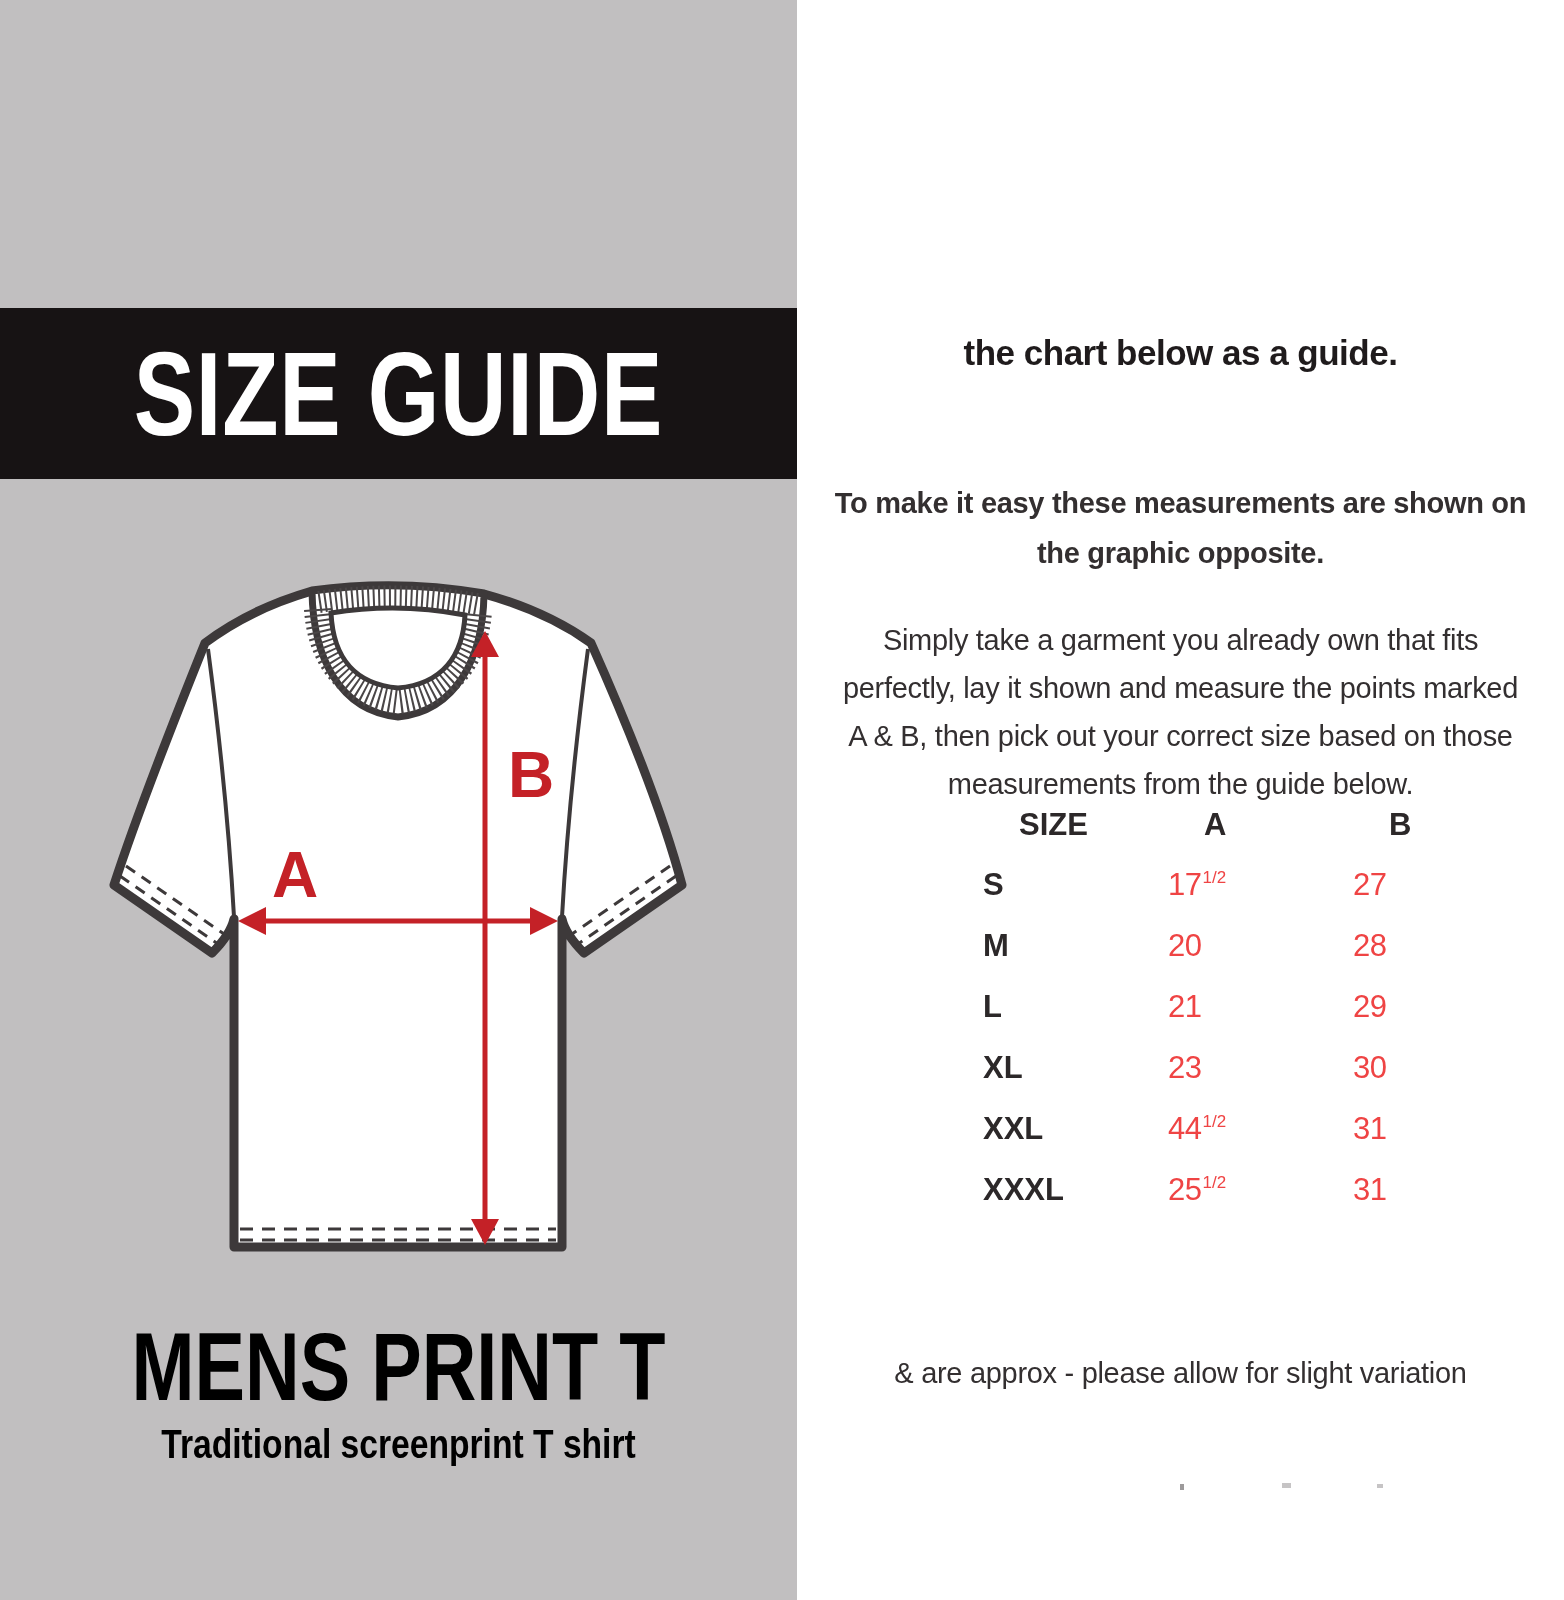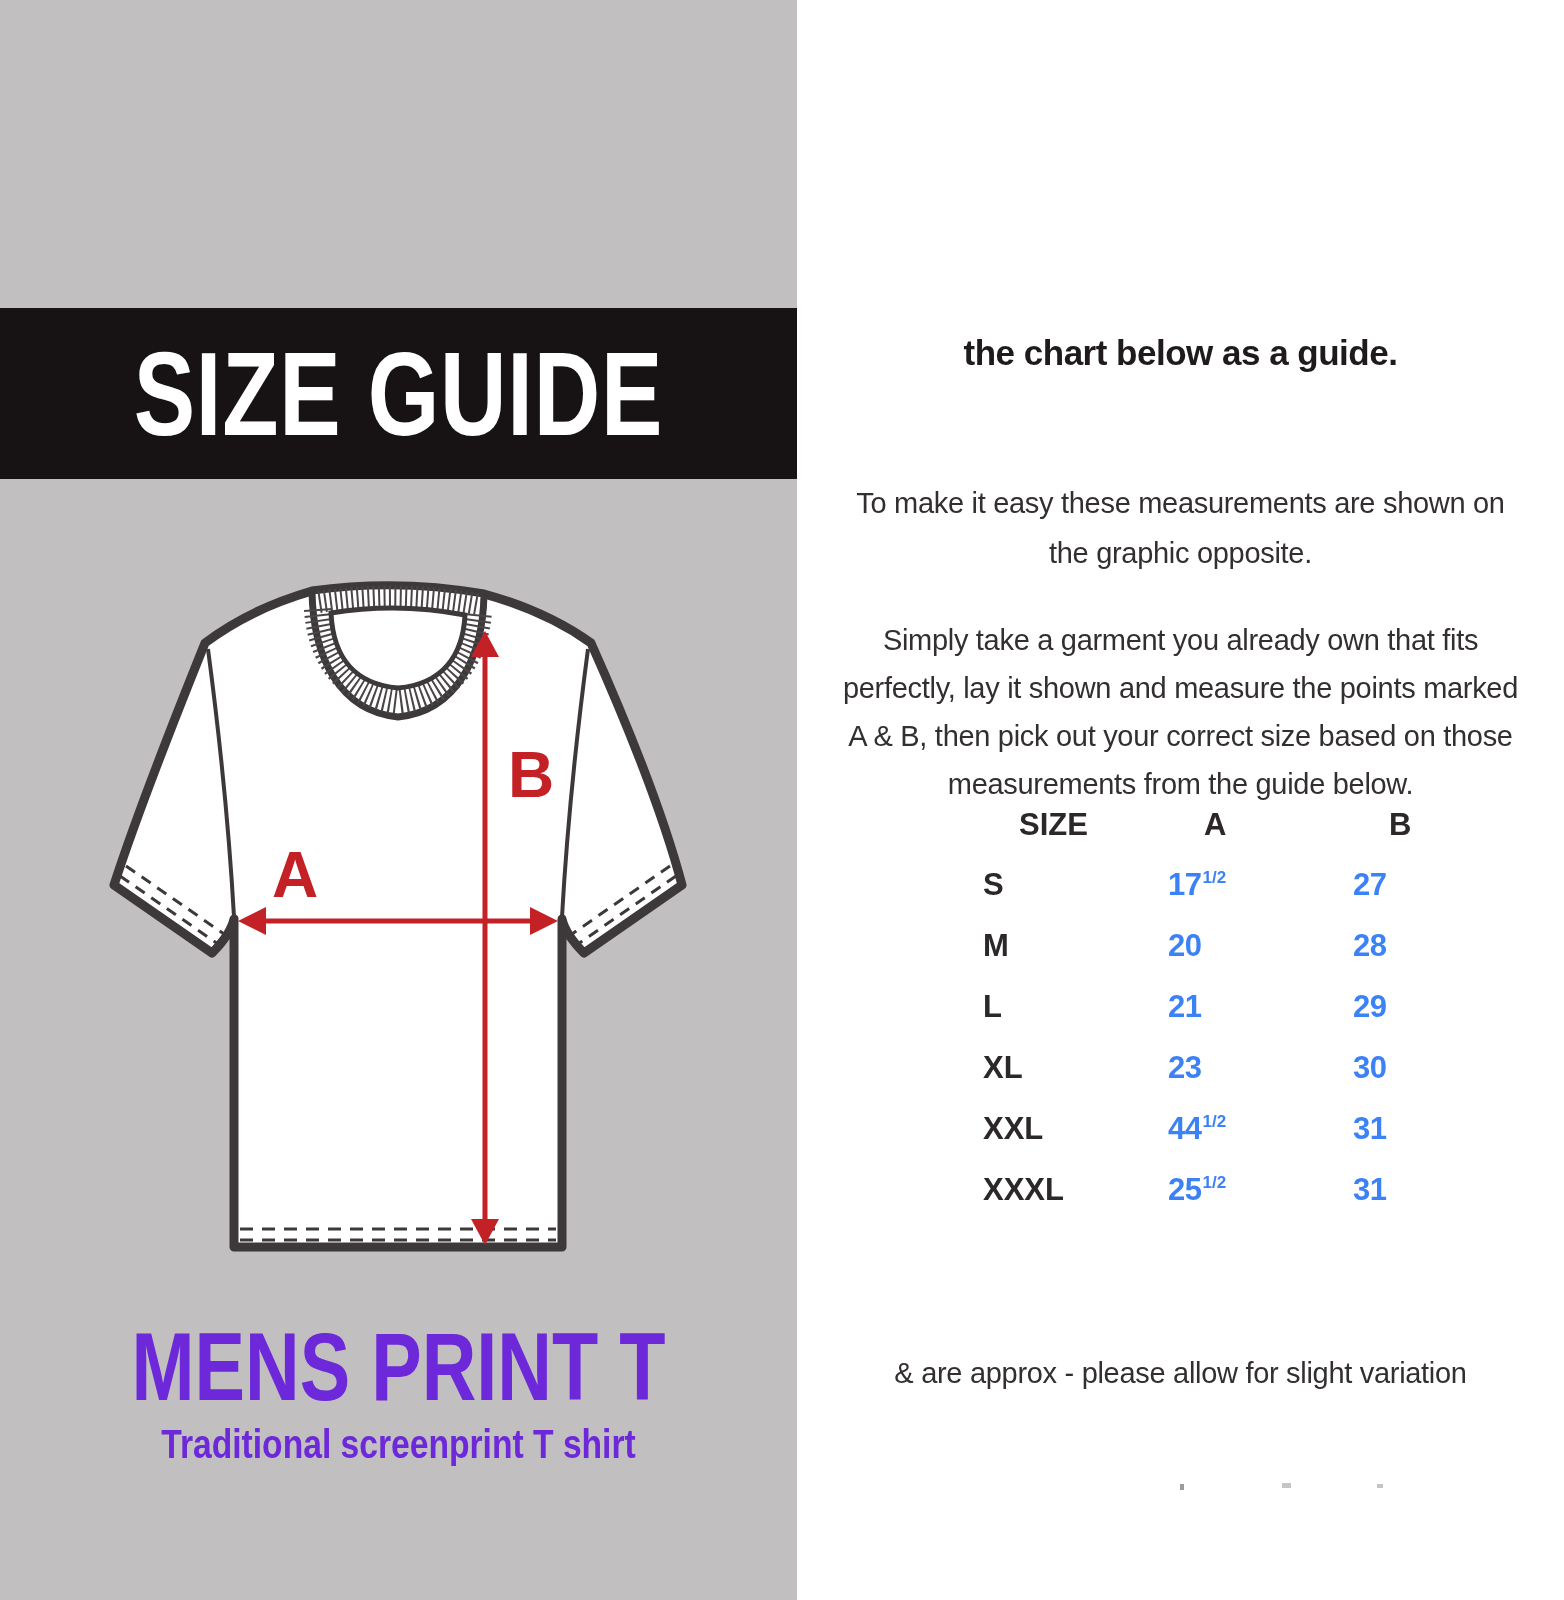--- a/index.html
+++ b/index.html
@@ -14,44 +14,44 @@
     position:absolute; left:0; top:308px; width:797px; height:171px; background:#171314;
     display:flex; align-items:center; justify-content:center;
   }
   .banner-text {
     color:#ffffff; font-size:118px; font-weight:bold; white-space:nowrap;
     transform:scaleX(0.78); letter-spacing:1px; line-height:1;
   }
 
   .tshirt-svg { position:absolute; left:60px; top:545px; }
 
-  .product-block { position:absolute; left:0; top:1318px; width:797px; text-align:center; color:#6d28d9; }
+  .product-block { position:absolute; left:0; top:1318px; width:797px; text-align:center; color:#000000; }
   .product-title {
     font-size:97px; font-weight:bold; line-height:1.0; white-space:nowrap;
     transform:scaleX(0.78); transform-origin:center;
   }
   .product-subtitle {
     font-size:41px; font-weight:bold; margin-top:6px; white-space:nowrap;
     transform:scaleX(0.82); transform-origin:center;
   }
 
   .heading {
     position:absolute; left:797px; top:330px; width:767px; text-align:center;
     font-size:35px; font-weight:bold; line-height:46px; color:#1f1b1c; letter-spacing:-0.5px;
   }
   .para { position:absolute; left:797px; width:767px; text-align:center; color:#332f30; letter-spacing:-0.3px; }
-  .para-1 { top:478px; font-size:29px; line-height:50px; }
+  .para-1 { top:478px; font-size:29px; line-height:50px;font-weight:bold; }
   .para-2 { top:616px; font-size:29px; line-height:48px; }
   .footer-note { position:absolute; left:797px; top:1348px; width:767px; text-align:center; font-size:29px; line-height:50px; color:#332f30; letter-spacing:-0.3px; }
 
   .size-table { position:absolute; left:983px; top:796px; width:470px; }
   .trow { display:grid; grid-template-columns:185px 185px 100px; align-items:center; height:61px; font-size:31px; color:#2c2829; }
   .trow.thead { height:58px; font-weight:bold; letter-spacing:0;margin-left:36px; }
   .cell-size { font-weight:bold; }
-  .cell-val { font-weight:bold; color:#3b82f6; letter-spacing:-0.5px; }
+  .cell-val { font-weight:normal; color:#ef4444; letter-spacing:-0.5px; }
   sup.frac { font-size:17px; vertical-align:super; letter-spacing:0; margin-left:1px; }
 
   .artifact { position:absolute; background:#c6c4c5; }
   .artifact.a1 { left:1180px; top:1484px; width:4px; height:6px; background:#9d9a9b; }
   .artifact.a2 { left:1282px; top:1483px; width:9px; height:5px; }
   .artifact.a3 { left:1377px; top:1484px; width:6px; height:4px; }
 </style>
 </head>
 <body>
 

